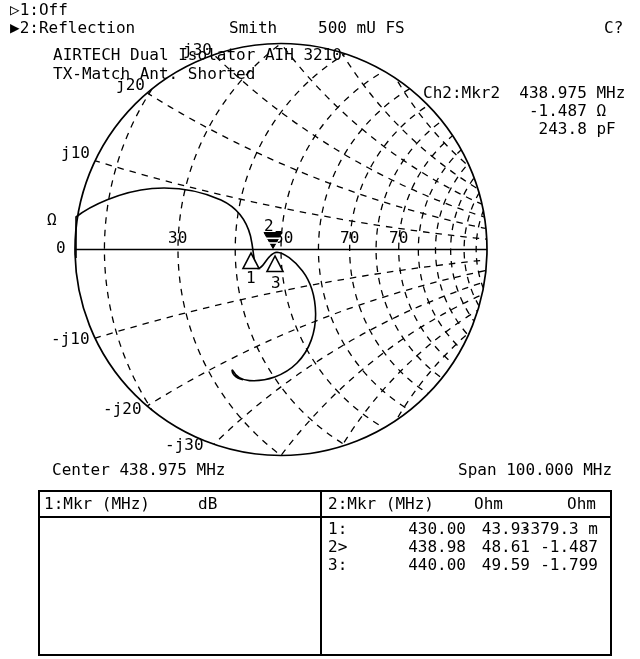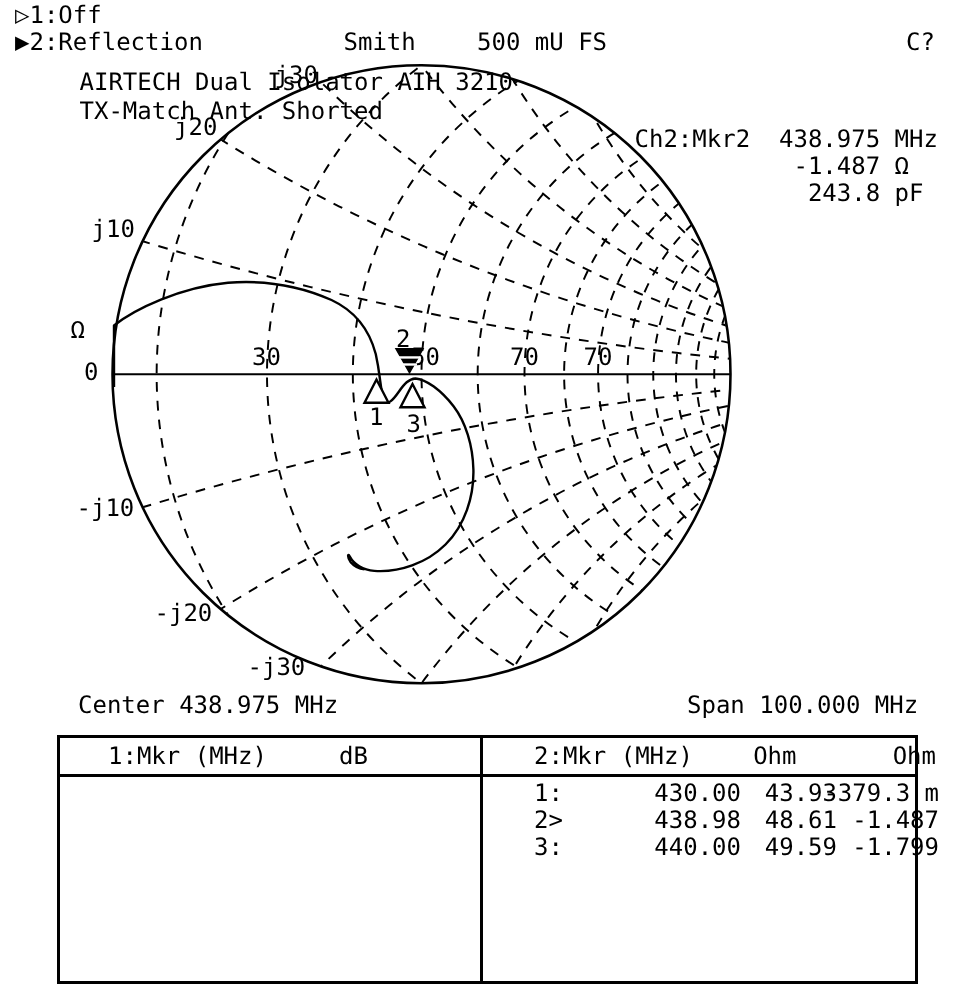--- a/index.html
+++ b/index.html
@@ -15,21 +15,21 @@
   .lbl{z-index:2;}
   #trace-layer{z-index:3;}
   .txt{z-index:4;}
   .readout{position:absolute;left:407px;top:85px;z-index:4;margin-left:16px;}
   .readout span{display:block;height:18px;white-space:pre;}
   
   .mtable{position:absolute;left:38px;top:490px;width:570px;height:162px;
           border:2px solid #000;z-index:4;}
   .mtable .vdiv{position:absolute;left:280px;top:0;width:2px;height:100%;background:#000;}
   .mtable .hline{position:absolute;left:0;top:24px;width:100%;height:2px;background:#000;}
-  .mtable span{position:absolute;white-space:pre;margin-left:28px;}
+  .mtable span{position:absolute;white-space:pre;}
   .ra{text-align:right;display:inline-block;}
 </style>
 </head>
 <body>
 
 <div class="abs txt" style="left:10px;top:2px;"><span>▷</span><span>1:Off</span></div>
 
 <div class="abs txt" style="left:10px;top:20px;"><span>▶</span><span>2:Reflection</span></div>
 <div class="abs txt" style="left:229px;top:20px;">Smith</div>
 <div class="abs txt" style="left:318px;top:20px;">500 mU FS</div>

